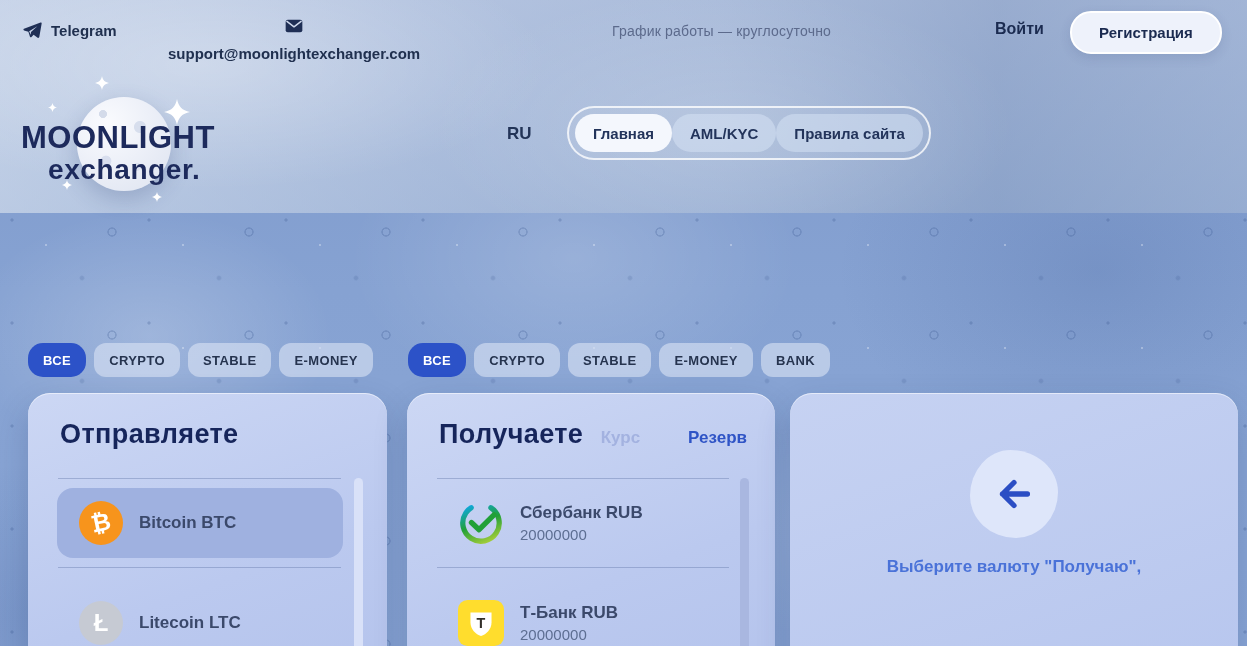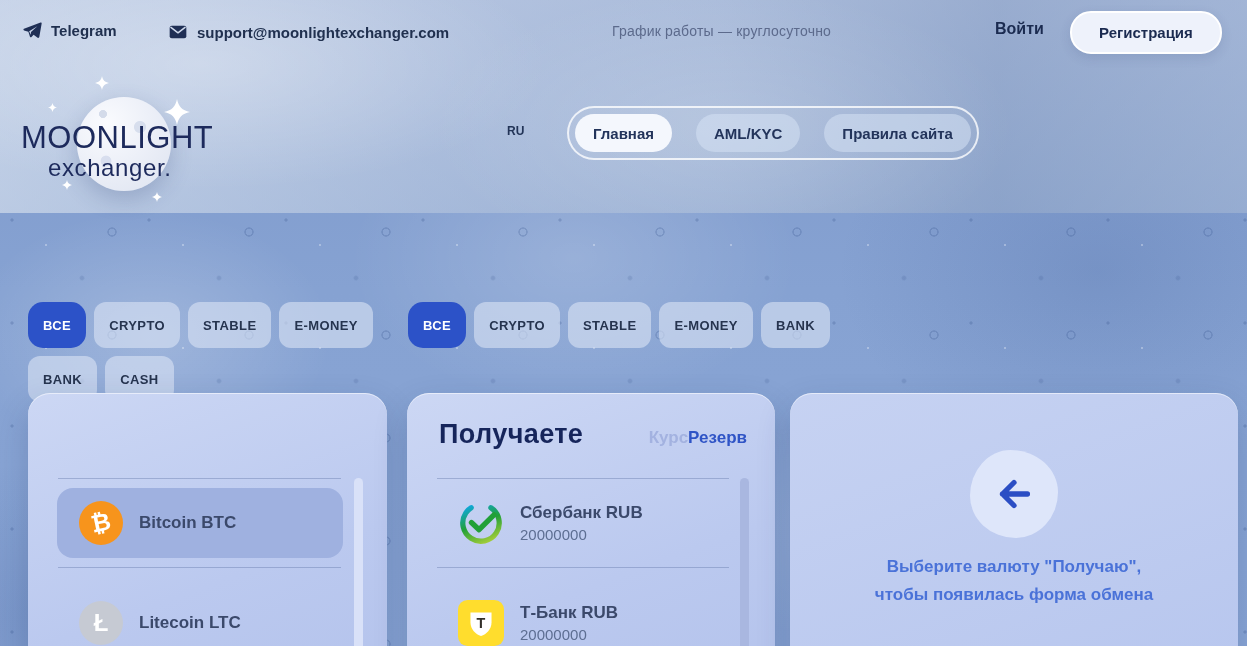--- a/index.html
+++ b/index.html
@@ -32,76 +32,76 @@
       radial-gradient(420px 200px at 58% 60%, rgba(255,255,255,.16), transparent 70%),
       linear-gradient(90deg, rgba(224,233,246,.55), rgba(203,216,238,.40) 34%, rgba(186,202,228,.34) 58%, rgba(136,158,196,.38) 80%, rgba(160,180,214,.45)),
       linear-gradient(180deg,#a3b5d6,#8ea6cd);
   }
 
   
   .topbar { position:absolute; left:0; top:0; width:1247px; height:62px; }
   .tb-link { position:absolute; display:flex; align-items:center; gap:9px;
     font-size:15px; font-weight:700; color:#20304f; cursor:pointer; }
   .tb-telegram { left:22px; top:20px; }
-  .tb-mail { left:168px; top:22px; }
+  .tb-mail { left:168px; top:16px;flex-direction:column; }
   .tb-icon { width:20px; height:20px; display:block; }
   .tb-schedule { position:absolute; left:612px; top:23px; font-size:14px; color:#5c6a8c; letter-spacing:.2px;text-align:right; }
   .tb-login { position:absolute; left:995px; top:20px; font-size:16px; font-weight:700; color:#1b2b50; cursor:pointer; }
   .tb-register { position:absolute; left:1070px; top:11px; height:43px; padding:0 27px;
     display:flex; align-items:center; border-radius:21px; background:#eef2fb;
     border:2px solid #ffffff; color:#1b2b50; font-size:15px; font-weight:700; cursor:pointer;
     box-shadow:0 4px 12px rgba(30,50,100,.12); }
 
   
   .logo { position:absolute; left:18px; top:60px; width:232px; height:150px; cursor:pointer; }
   .moon { position:absolute; left:59px; top:37px; width:94px; height:94px; border-radius:50%;
     background:radial-gradient(circle at 32% 28%, #fafbfe 0%, #edf0f8 45%, #dde3f0 100%);
     box-shadow:0 8px 22px rgba(40,60,110,.22); }
   .moon::before { content:""; position:absolute; inset:0; border-radius:50%;
     background-image:
       radial-gradient(circle 6px at 26px 17px, #d4dbea 62%, transparent 72%),
       radial-gradient(circle 9px at 63px 30px, #d7deed 62%, transparent 72%),
       radial-gradient(circle 8px at 29px 64px, #d8deee 62%, transparent 72%),
       radial-gradient(circle 6px at 60px 70px, #dce2f0 62%, transparent 72%); }
-  .logo-title { position:absolute; left:3px; top:60px; font-size:31px; font-weight:400;
+  .logo-title { position:absolute; left:3px; top:60px; font-size:31px; font-weight:700;
     color:#1d2a5c; letter-spacing:.5px; }
-  .logo-sub { position:absolute; left:30px; top:94px; font-size:24px; font-weight:400;
+  .logo-sub { position:absolute; left:30px; top:94px; font-size:28px; font-weight:700;
     color:#1d2a5c; letter-spacing:.6px; }
   .star { position:absolute; }
-  .lang { position:absolute; left:507px; top:124px; font-size:12px; font-weight:600; color:#223457; cursor:pointer; }
-  .nav { position:absolute; left:567px; top:106px; display:flex; gap:24px; padding:6px;
+  .lang { position:absolute; left:507px; top:124px; font-size:17px; font-weight:600; color:#223457; cursor:pointer; }
+  .nav { position:absolute; left:567px; top:106px; display:flex; gap:0; padding:6px;
     border:2px solid rgba(255,255,255,.78); border-radius:30px; background:rgba(255,255,255,.05); }
   .nav-pill { height:38px; padding:0 18px; display:flex; align-items:center; border-radius:19px;
     background:rgba(214,226,244,.55); font-size:15px; font-weight:600; color:#23345b;
     cursor:pointer; white-space:nowrap; }
   .nav-pill.active { background:#f4f7fd; }
 
   
   .chips { position:absolute; display:flex; flex-wrap:wrap; gap:8px; }
   .chips-send { left:28px; top:302px; width:366px; }
   .chips-receive { left:408px; top:302px; width:430px; }
-  .chip { height:46px; padding:0 15px; display:flex; align-items:center; border-radius:12px;
+  .chip { height:34px; padding:0 15px; display:flex; align-items:center; border-radius:12px;
     background:rgba(216,226,243,.62); font-size:13px; font-weight:700; letter-spacing:.4px;
-    color:#26344f; cursor:pointer; }
+    color:#26344f; cursor:pointer;margin-top:41px; }
   .chip.active { background:#2c52c8; color:#ffffff; border-radius:15px; }
 
   
   .panel { position:absolute; top:393px; height:300px; border-radius:22px;
     background:linear-gradient(160deg,#ccd7f4 0%, #bbc9ef 60%, #b4c3ec 100%);
     box-shadow:0 14px 34px rgba(25,45,95,.20), inset 0 1px 0 rgba(255,255,255,.55); }
   .panel-send { left:28px; width:359px; }
   .panel-receive { left:407px; width:368px; }
   .panel-hint { left:790px; width:448px; background:linear-gradient(160deg,#c6d2f2 0%, #b7c6ee 100%); }
 
   .panel-title { font-size:27px; font-weight:700; color:#16255b; letter-spacing:.4px; }
   .panel-head { position:absolute; left:32px; top:26px; right:28px; display:flex; align-items:baseline; }
-  .tabs { margin-left:auto; display:flex; }
+  .tabs { margin-left:auto; display:flex; gap:16px; }
   .tab { font-size:17px; font-weight:700; cursor:pointer; }
   .tab-rate { color:#a3b2e0; }
-  .tab-reserve { color:#2f54c6; }
+  .tab-reserve { color:#2f54c6;margin-left:32px; }
 
   .divider { position:absolute; height:1px; background:rgba(92,112,162,.38); left:30px; }
   .panel-send .divider, .panel-receive .divider { right:46px; }
   .d1 { top:85px; } .d2 { top:174px; }
 
   .scrollbar { position:absolute; width:9px; top:85px; bottom:-10px; border-radius:6px; cursor:pointer; }
   .panel-send .scrollbar { right:24px; background:#d9e1f8; }
   .panel-receive .scrollbar { right:26px; background:#a9b7e0; }
 
   .row { position:absolute; left:29px; width:286px; height:70px; display:flex; align-items:center;
@@ -190,20 +190,23 @@
 
   <div class="chips chips-receive">
     <div class="chip active">ВСЕ</div>
     <div class="chip">CRYPTO</div>
     <div class="chip">STABLE</div>
     <div class="chip">E-MONEY</div>
     <div class="chip">BANK</div>
   </div>
 
   <section class="panel panel-send">
+    <div class="panel-head">
+      <h2 class="panel-title">Отправляете</h2>
+    </div>
     <div class="divider d1"></div>
     <div class="scrollbar"></div>
 
     <div class="row r1 selected">
       <div class="coin coin-btc">
           <span>₿</span>
         </div>
       <div class="row-name">Bitcoin BTC</div>
     </div>
     <div class="divider d2"></div>
@@ -258,16 +261,15 @@
   </section>
 
   <section class="panel panel-hint">
     <div class="blob">
       <svg width="46" height="46" viewBox="0 0 48 48">
         <path d="M38 24H12M24 12 12 24l12 12" fill="none" stroke="#2b4ec4" stroke-width="5.5" stroke-linecap="round" stroke-linejoin="round"></path>
       </svg>
     </div>
     <div class="hint-text">
       <div>Выберите валюту "Получаю",</div>
-      <div>чтобы появилась форма обмена</div>
     </div>
   </section>
 </div>
 
 </body></html>

